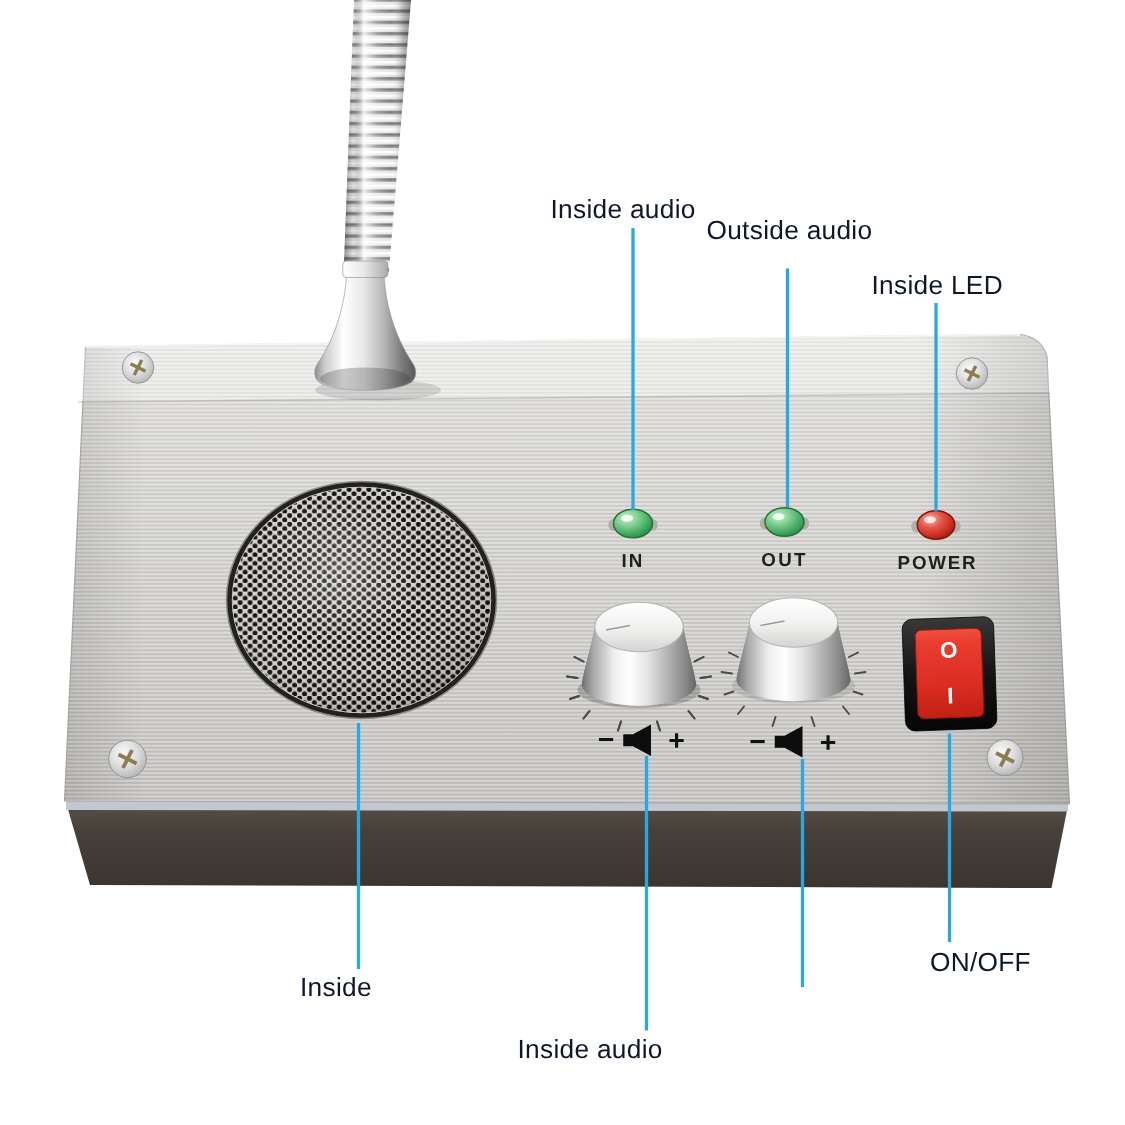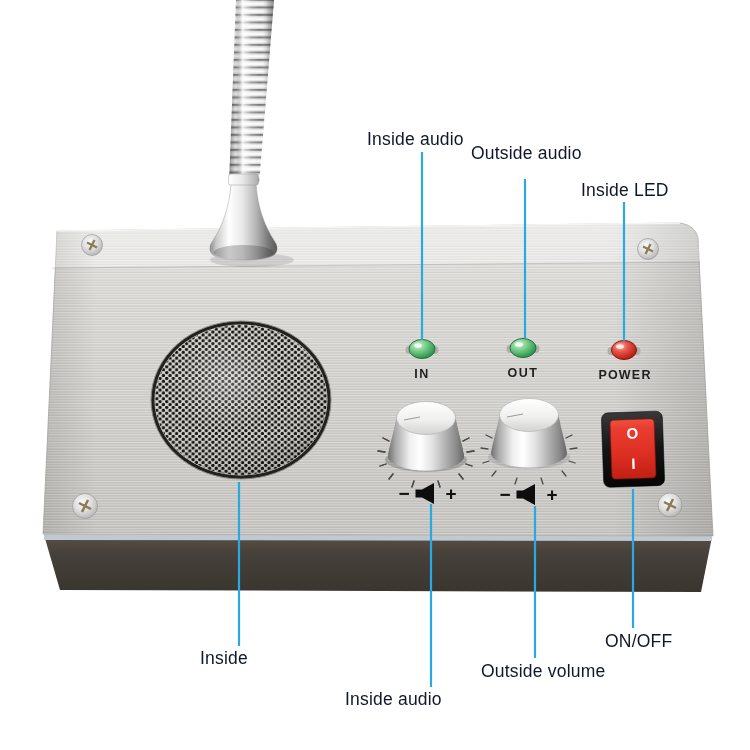--- a/index.html
+++ b/index.html
@@ -245,16 +245,15 @@
     <line x1="535" y1="506" x2="535" y2="658"></line>
     <line x1="633" y1="489" x2="633" y2="628"></line>
   </g>
 </svg>
 
 <div class="callout" style="left:367px;top:129px">Inside audio</div>
 <div class="callout" style="left:471px;top:143px">Outside audio</div>
 <div class="callout" style="left:581px;top:180px">Inside LED</div>
 <div class="callout" style="left:200px;top:648px">Inside</div>
 <div class="callout" style="left:345px;top:689px">Inside audio</div>
-<div class="callout" style="left:481px;top:661px">Outside volume</div>
-<div class="callout" style="left:605px;top:631px">ON/OFF</div>
+<div class="callout" style="left:620px;top:631px">ON/OFF</div>
 
 </div>
 
 </body></html>

